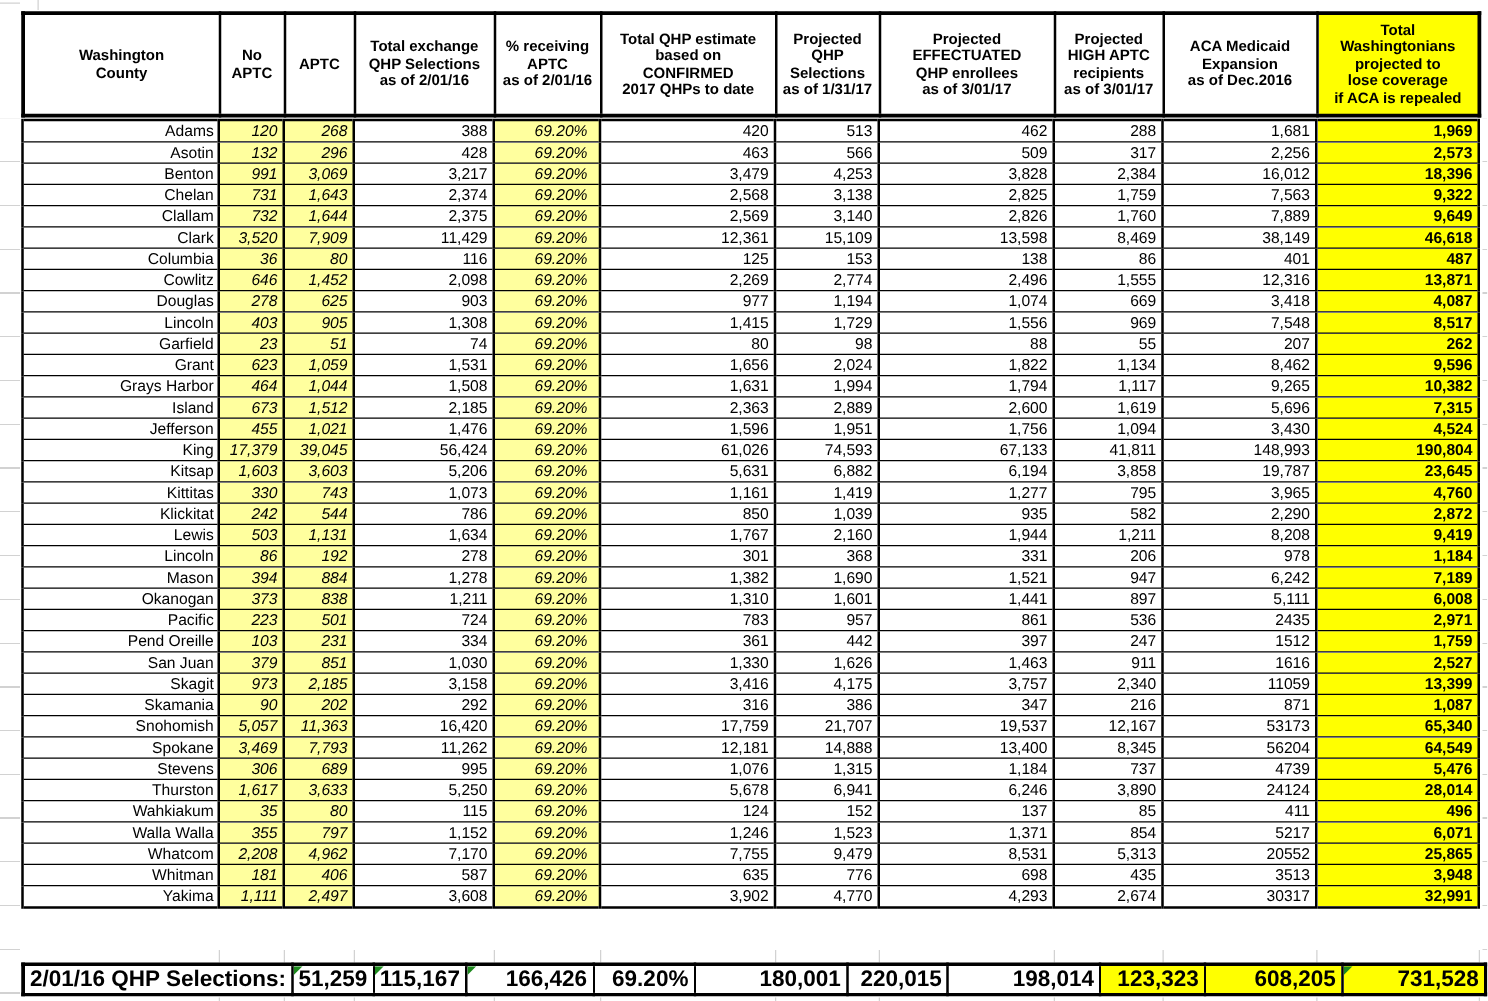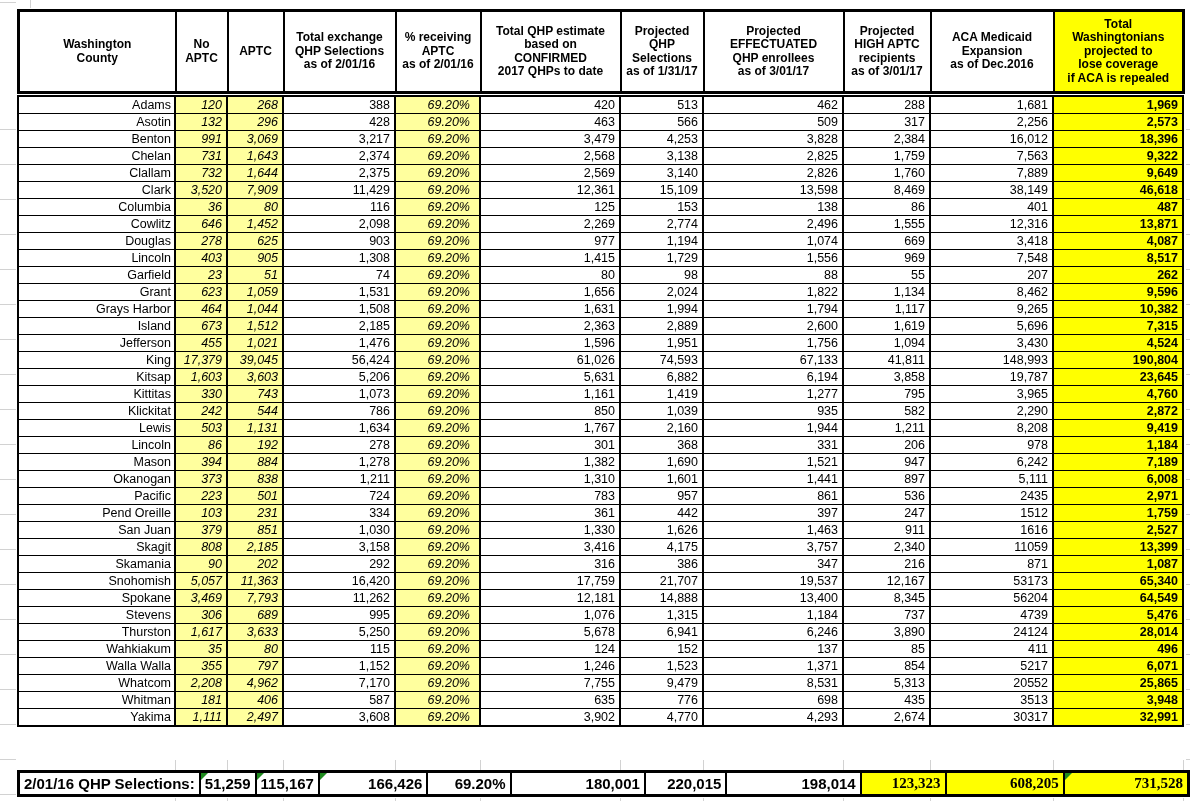--- a/index.html
+++ b/index.html
@@ -40,24 +40,24 @@
     border-left:2px solid #000;border-right:2px solid #000;
     height:16px;font-size:12.5px;line-height:15px;text-align:right;
     padding:0 4px;background:#fff;vertical-align:middle;
   }
   .body td.c0{padding-right:3px;}
   .body td.pale{background:var(--pale);font-style:italic;}
   .body td.c4{padding-right:9px;}
   .body td.bright{background:var(--bright);font-weight:bold;}
   .ftr{top:770px;border:3px solid #000;}
   .ftr td{
-    border:2px solid #000;height:21px;font-size:15px;font-weight:bold;
+    border:2px solid #000;height:21px;font-size:18px;font-weight:bold;
     text-align:right;padding:0 4px;background:#fff;vertical-align:middle;position:relative;
   }
-  .ftr td.bright{background:var(--bright);font-family:Liberation Serif, serif;}
+  .ftr td.bright{background:var(--bright);}
   .tri{
     position:absolute;top:0;left:0;width:0;height:0;
     border-top:7px solid var(--tri);border-right:7px solid transparent;
   }
 </style>
 </head>
 <body>
 
 <div class="page">
 
@@ -492,21 +492,21 @@
       <td class="c4 pale">69.20%</td>
       <td class="c5">1,330</td>
       <td class="c6">1,626</td>
       <td class="c7">1,463</td>
       <td class="c8">911</td>
       <td class="c9">1616</td>
       <td class="c10 bright">2,527</td>
     </tr>
         <tr>
       <td class="c0">Skagit</td>
-      <td class="c1 pale">808</td>
+      <td class="c1 pale">973</td>
       <td class="c2 pale">2,185</td>
       <td class="c3">3,158</td>
       <td class="c4 pale">69.20%</td>
       <td class="c5">3,416</td>
       <td class="c6">4,175</td>
       <td class="c7">3,757</td>
       <td class="c8">2,340</td>
       <td class="c9">11059</td>
       <td class="c10 bright">13,399</td>
     </tr>

